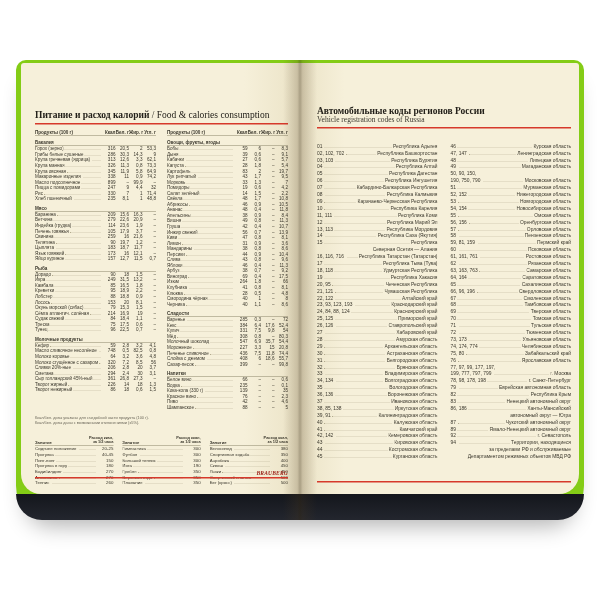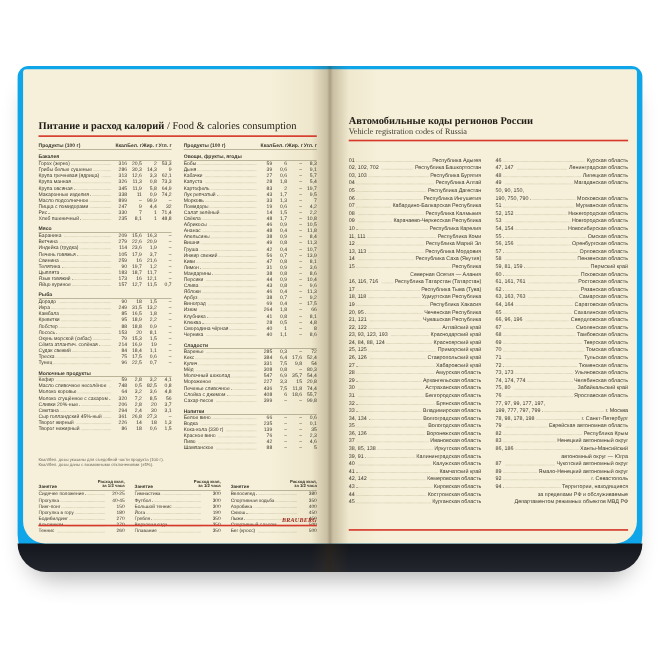--- a/index.html
+++ b/index.html
@@ -1,17 +1,17 @@
 <!DOCTYPE html>
 <html><head>
 <meta charset="utf-8">
 <style>
   html,body{margin:0;padding:0;}
   body{width:600px;height:600px;background:#ffffff;font-family:"Liberation Sans",sans-serif;position:relative;overflow:hidden;}
-  .book{position:absolute;left:16px;top:60px;width:568px;height:460px;background:#0ea5e9;
+  .book{position:absolute;left:16px;top:60px;width:568px;height:460px;background:#84cc16;
         border-radius:10px 10px 34px 34px;box-shadow:0 16px 22px -10px rgba(0,0,0,.3);}
   .book:after{content:"";position:absolute;left:0;right:0;bottom:0;height:26px;
         background:linear-gradient(#14161c,#23262e);border-radius:0 0 34px 34px;}
   .pages{position:absolute;left:5px;right:5px;top:3px;bottom:26px;display:flex;z-index:2;}
   .page{flex:1;position:relative;overflow:hidden;background:#f5efd9;min-width:0;}
   .page.left{border-radius:3px 0 0 20px;background:linear-gradient(90deg,#f6f0da 80%,#ece4c8 98%);}
   .page.right{border-radius:0 3px 20px 0;background:linear-gradient(90deg,#ece4c8 1%,#f6f0da 16%);}
   .gutter{position:absolute;left:50%;top:0;bottom:0;width:34px;transform:translateX(-50%);z-index:3;pointer-events:none;
         background:linear-gradient(90deg,rgba(80,60,30,0) 0%,rgba(80,60,30,.22) 42%,rgba(60,45,20,.38) 50%,rgba(80,60,30,.22) 58%,rgba(80,60,30,0) 100%);}
   .sc{position:absolute;inset:0;width:200%;height:200%;transform:scale(.5);transform-origin:0 0;color:#3a372c;}

